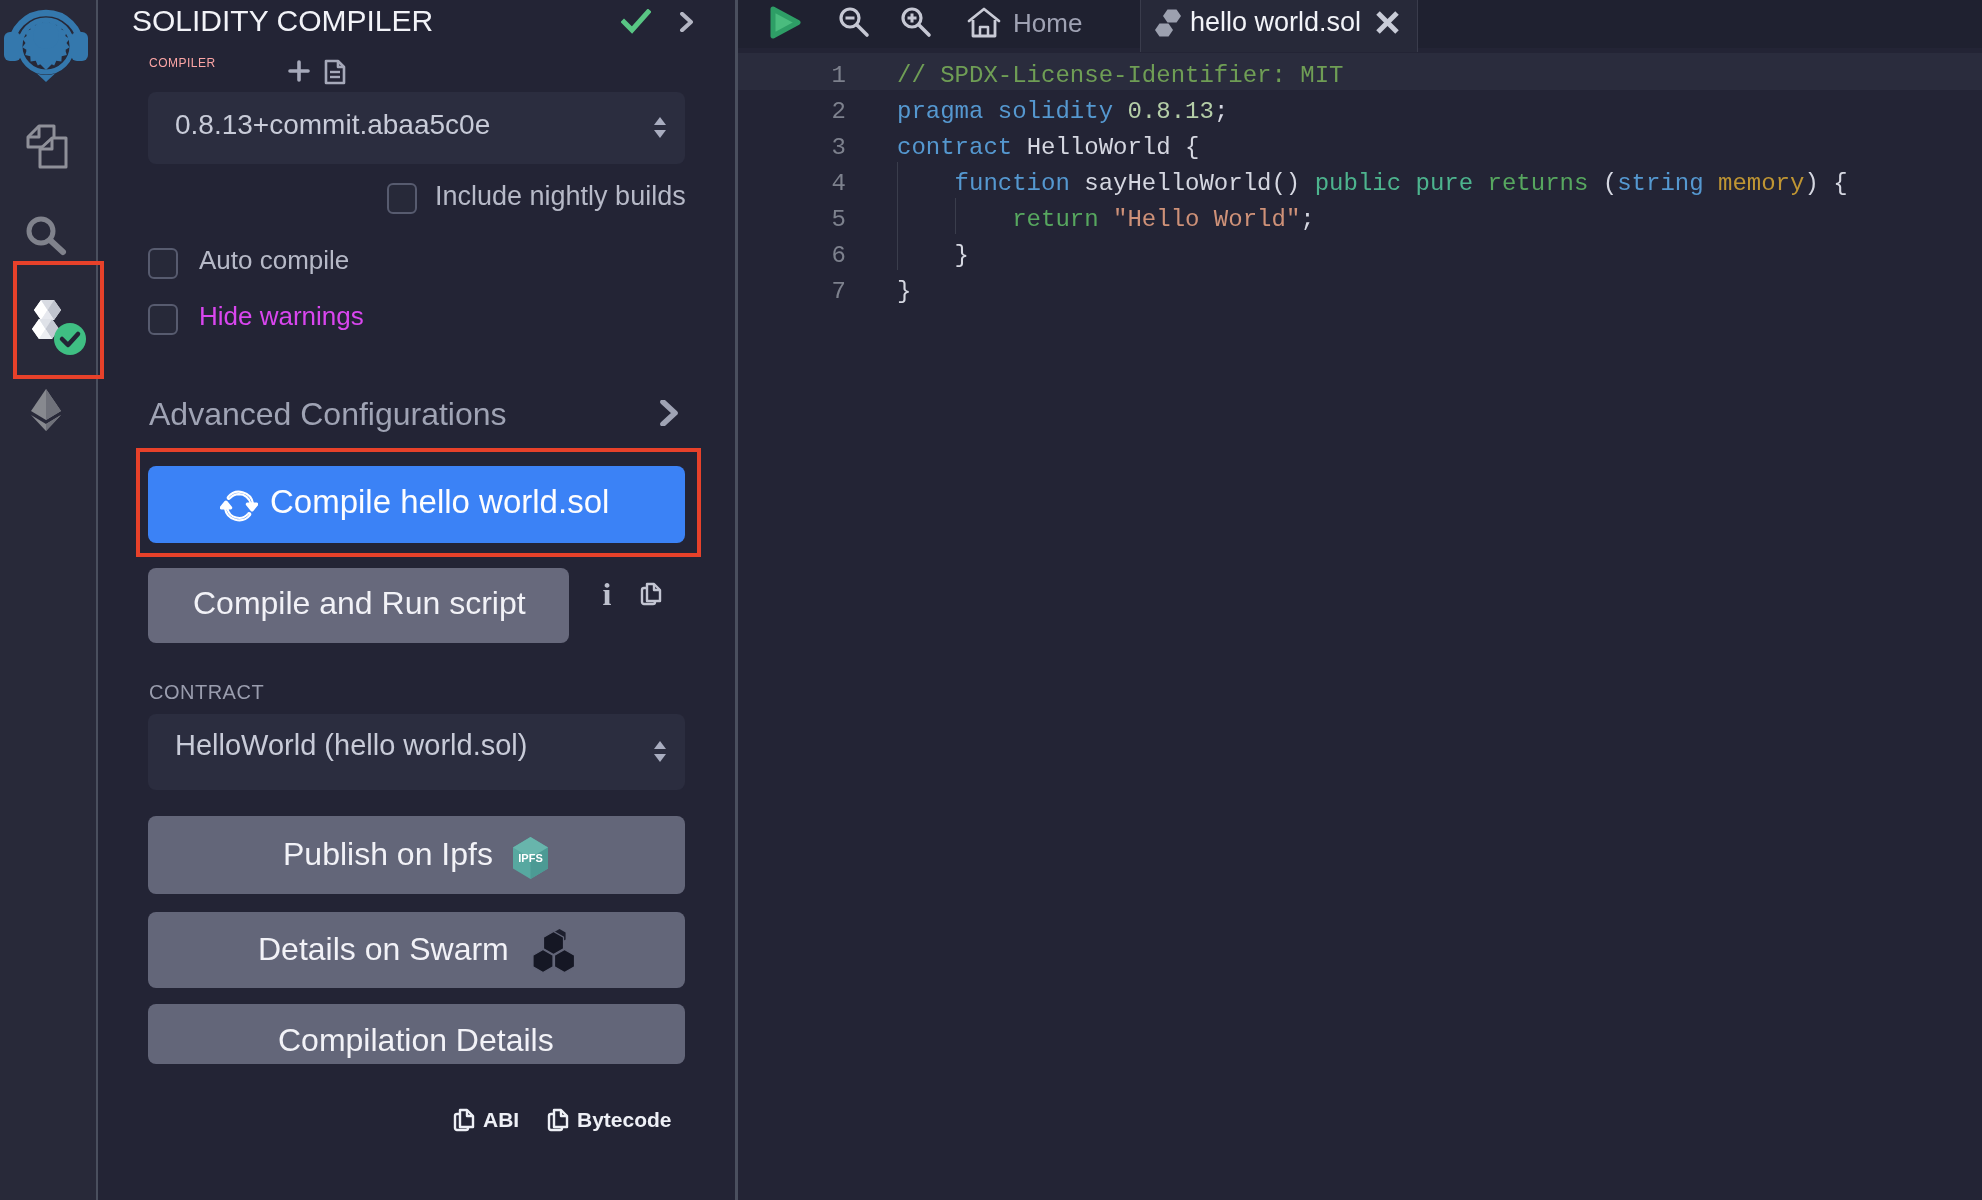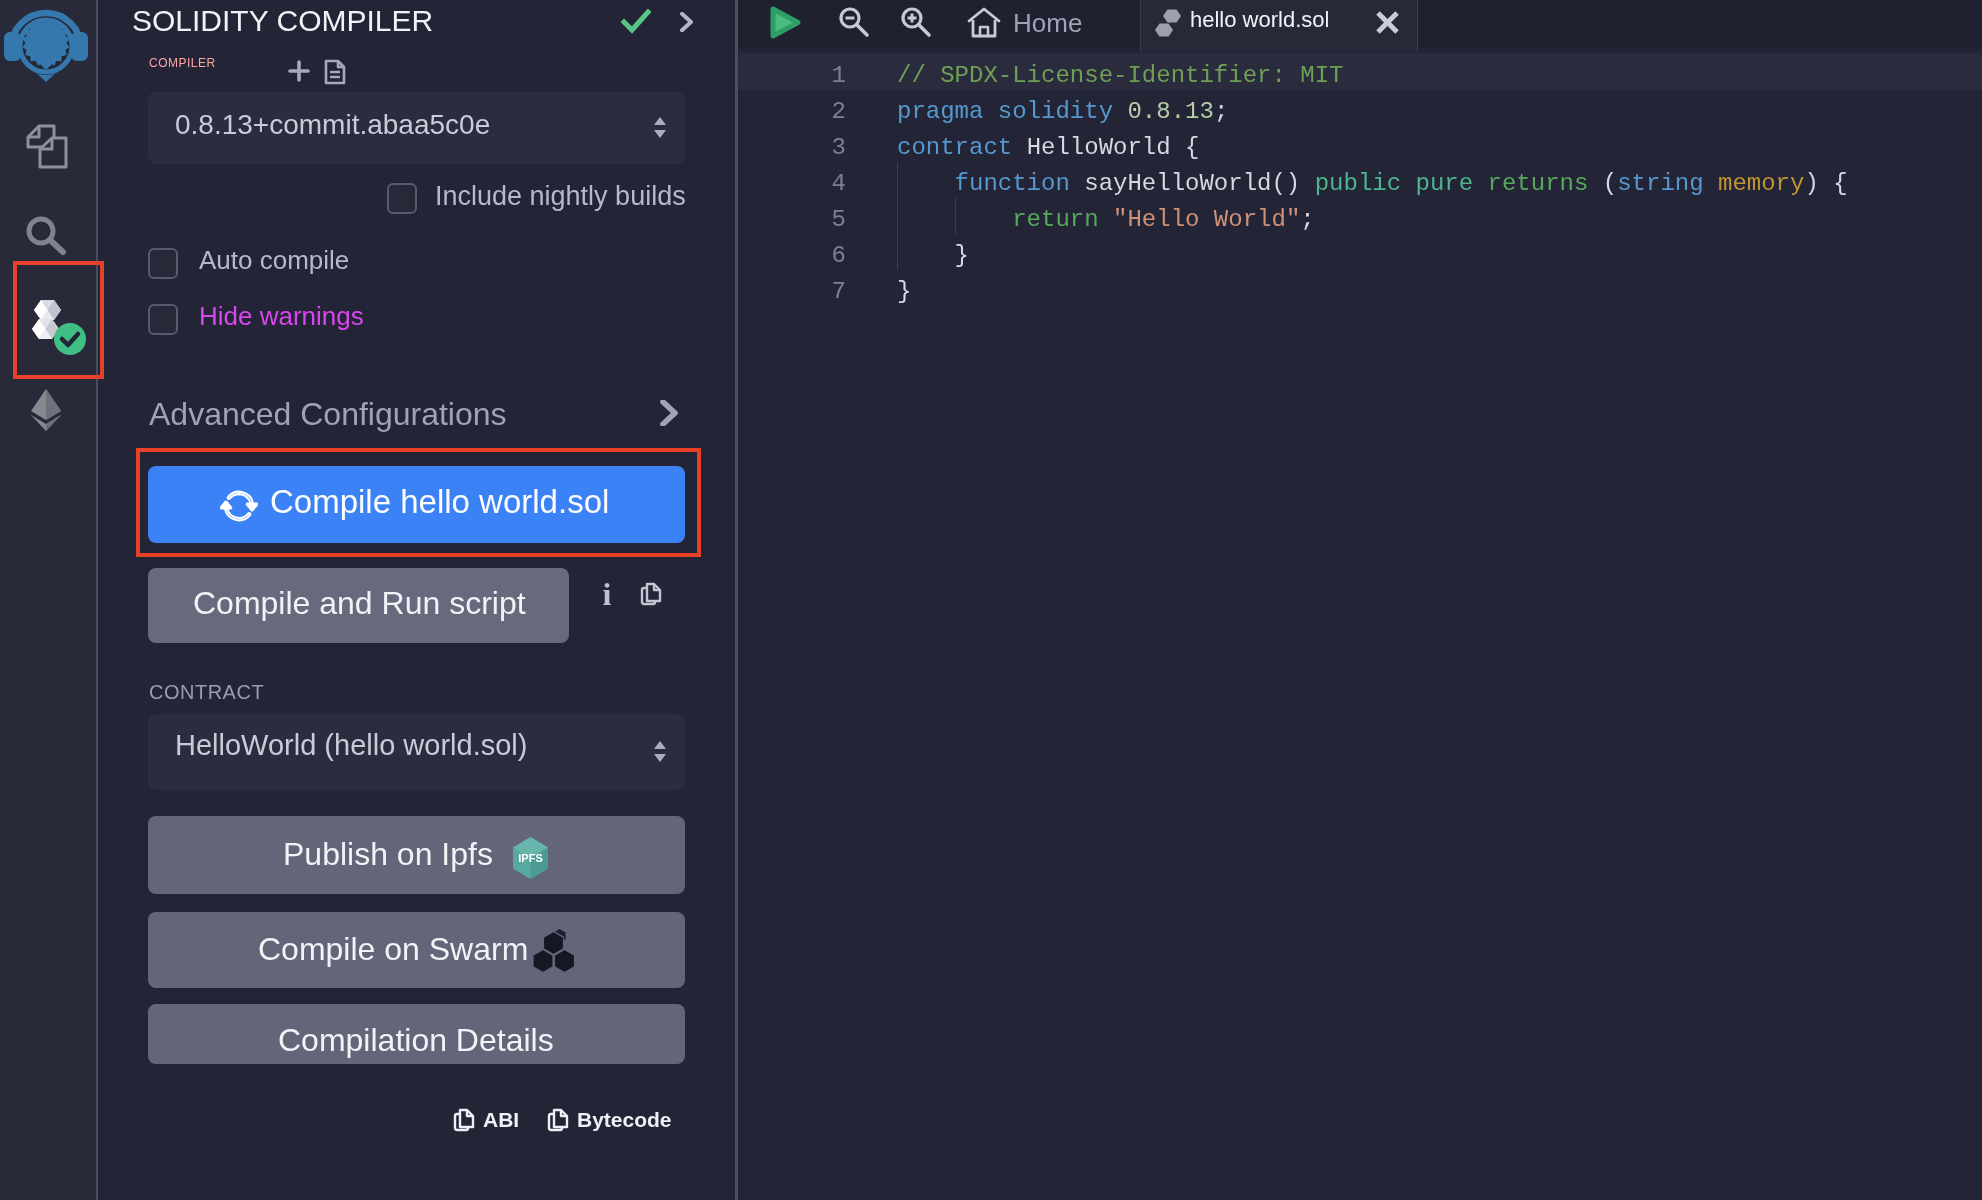--- a/index.html
+++ b/index.html
@@ -122,21 +122,21 @@
 <div class="abs btn" style="left:148px;top:816px;height:78px">
   <div class="abs" style="left:135px;top:20px;font-size:32px;color:#f2f2f7">Publish on Ipfs</div>
   <svg class="abs" style="left:365px;top:21px" width="35" height="42" viewBox="0 0 35 42">
 <polygon points="17.5,0 35,10.5 35,31.5 17.5,42 0,31.5 0,10.5" fill="#57a8a0"></polygon>
 <polygon points="17.5,0 35,10.5 17.5,21 0,10.5" fill="#68b5ac"></polygon>
 <polygon points="17.5,21 35,10.5 35,31.5 17.5,42" fill="#4c9a94"></polygon>
 <text x="17.5" y="25" text-anchor="middle" font-family="Liberation Sans" font-weight="bold" font-size="11" fill="#ffffff">IPFS</text>
 </svg>
 </div>
 <div class="abs btn" style="left:148px;top:912px;height:76px">
-  <div class="abs" style="left:110px;top:19px;font-size:32px;color:#f2f2f7">Compile on Swarm</div>
+  <div class="abs" style="left:110px;top:19px;font-size:32px;color:#f2f2f7">Details on Swarm</div>
   <svg class="abs" style="left:384px;top:16px" width="46" height="46" viewBox="0 0 46 46">
 <polygon points="27.5,15.0 21.4,11.5 21.4,4.5 27.5,1.0 33.6,4.5 33.6,11.5" fill="#1d1f2e"></polygon>
 <polygon points="21.5,26.5 11.5,20.8 11.5,9.3 21.5,3.5 31.5,9.2 31.5,20.8" fill="#151724" stroke="#636679" stroke-width="1.2"></polygon>
 <polygon points="11.0,44.5 1.0,38.8 1.0,27.3 11.0,21.5 21.0,27.2 21.0,38.8" fill="#151724" stroke="#636679" stroke-width="1.2"></polygon>
 <polygon points="32.5,44.5 22.5,38.8 22.5,27.3 32.5,21.5 42.5,27.2 42.5,38.8" fill="#151724" stroke="#636679" stroke-width="1.2"></polygon>
 </svg>
 </div>
 <div class="abs btn" style="left:148px;top:1004px;height:60px">
   <div class="abs" style="left:130px;top:18px;font-size:32px;color:#f2f2f7">Compilation Details</div>
 </div>
@@ -173,21 +173,21 @@
 <svg class="abs" style="left:966px;top:7px" width="36" height="32" viewBox="0 0 36 32">
 <path d="M 3 14 L 18 2 L 33 14" fill="none" stroke="#c9cbd6" stroke-width="2.8" stroke-linejoin="round" stroke-linecap="round"></path>
 <path d="M 7 13 V 29 H 29 V 13" fill="none" stroke="#c9cbd6" stroke-width="2.8" stroke-linejoin="round"></path>
 <path d="M 14 29 V 20 H 22 V 29" fill="none" stroke="#c9cbd6" stroke-width="2.5" stroke-linejoin="round"></path>
   </svg>
 <div class="abs" style="left:1013px;top:8px;font-size:26px;color:#9fa2b3">Home</div>
 <svg class="abs" style="left:1155px;top:8px" width="26" height="30" viewBox="0 0 26 30">
 <polygon points="8,8 12.5,1.5 21.5,1.5 26,8 21.5,14.5 12.5,14.5" fill="#9ca0af"></polygon>
 <polygon points="0,22 4.5,15.5 13.5,15.5 18,22 13.5,28.5 4.5,28.5" fill="#9ca0af"></polygon>
 </svg>
-<div class="abs" style="left:1190px;top:7px;font-size:22px;color:#f2f3f8">hello world.sol</div>
+<div class="abs" style="left:1190px;top:7px;font-size:27px;color:#f2f3f8">hello world.sol</div>
 <svg class="abs" style="left:1375px;top:11px" width="25" height="23" viewBox="0 0 25 23">
 <line x1="3" y1="2" x2="22" y2="21" stroke="#c9ccd8" stroke-width="5" stroke-linecap="butt"></line>
 <line x1="22" y1="2" x2="3" y2="21" stroke="#c9ccd8" stroke-width="5" stroke-linecap="butt"></line>
   </svg>
 <div class="abs" style="left:738px;top:53px;width:1244px;height:37px;background:#2a2c3d"></div>
 <div class="abs" style="left:897px;top:162px;width:1px;height:108px;background:#3a3d4c"></div>
 <div class="abs" style="left:955px;top:198px;width:1px;height:36px;background:#3a3d4c"></div>
 <div class="abs num" style="top:58px">1</div>
 <div class="abs code" style="left:897px;top:58px"><span style="color:#6f9e55">// SPDX-License-Identifier: MIT</span></div>
 <div class="abs num" style="top:94px">2</div>

